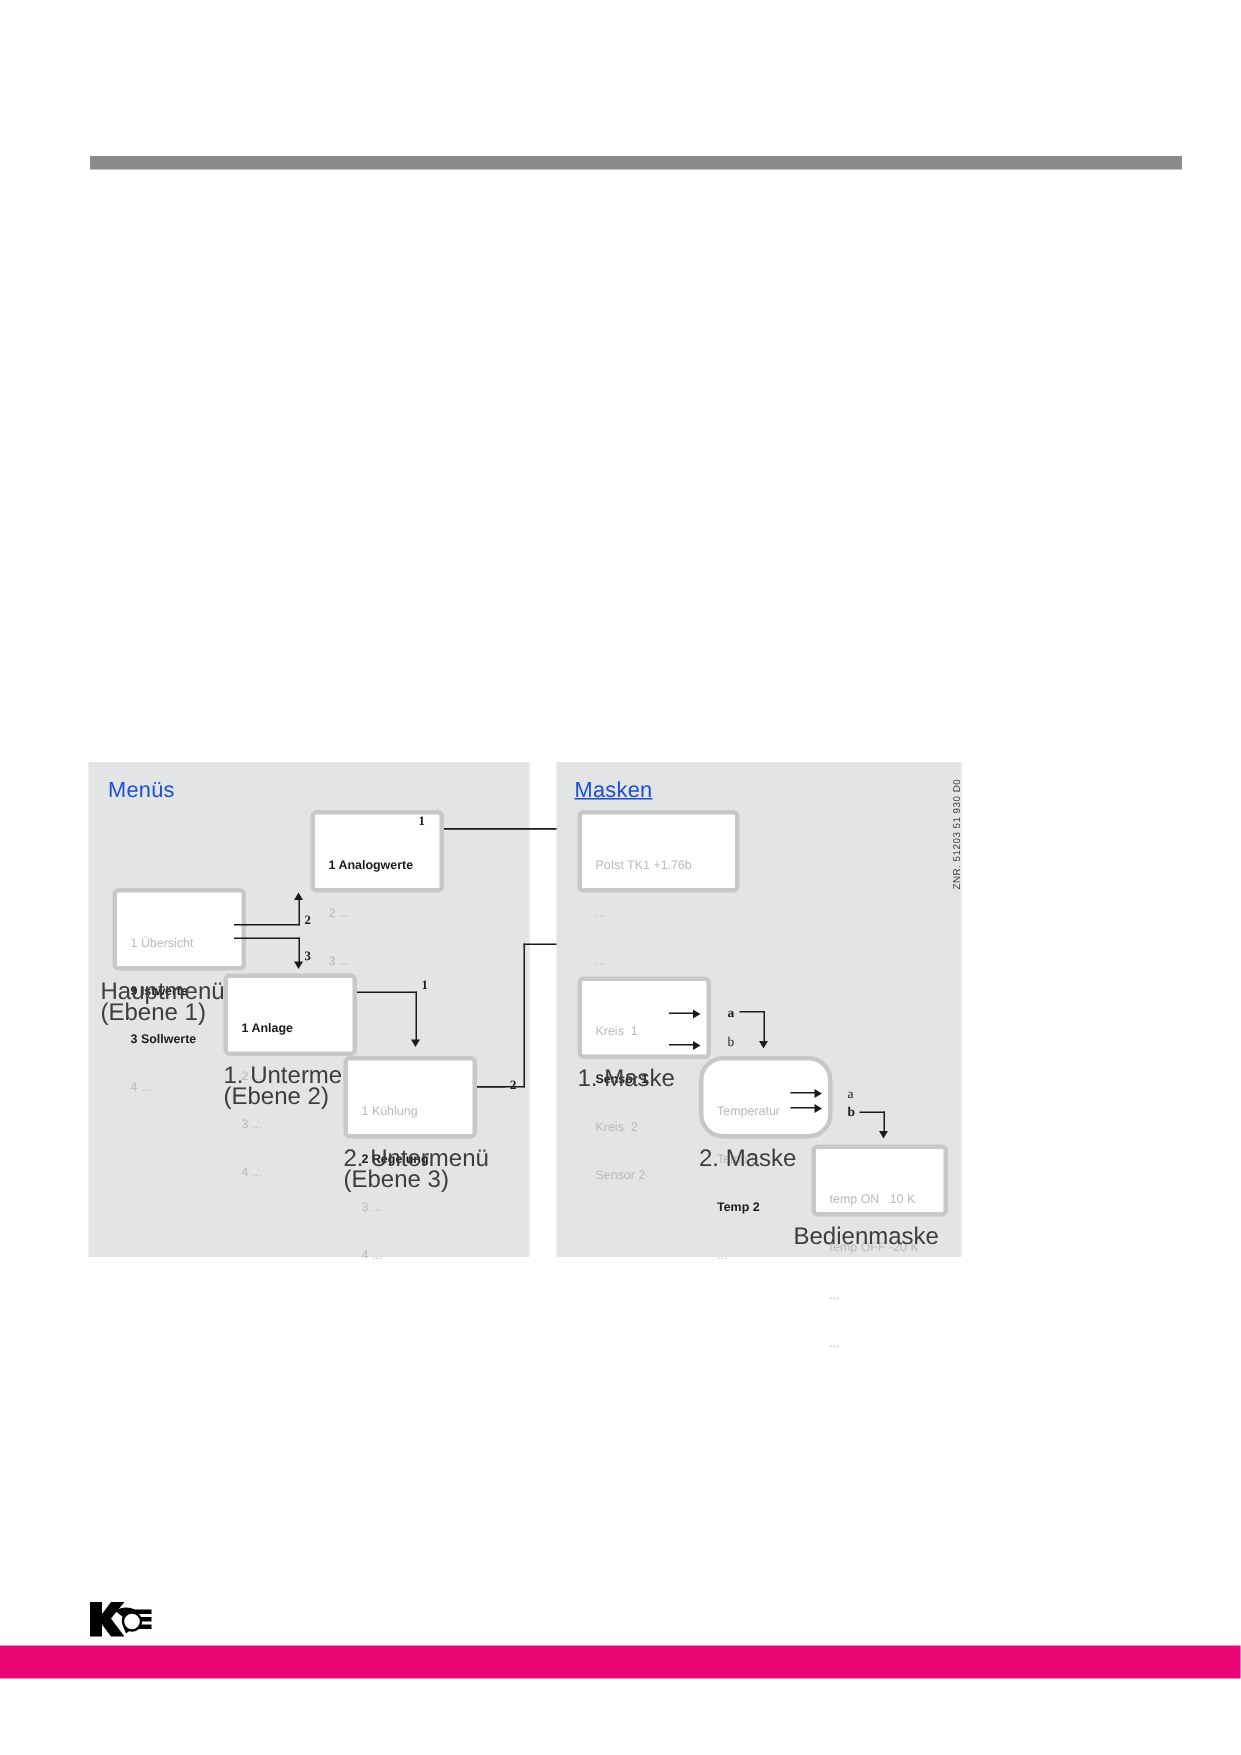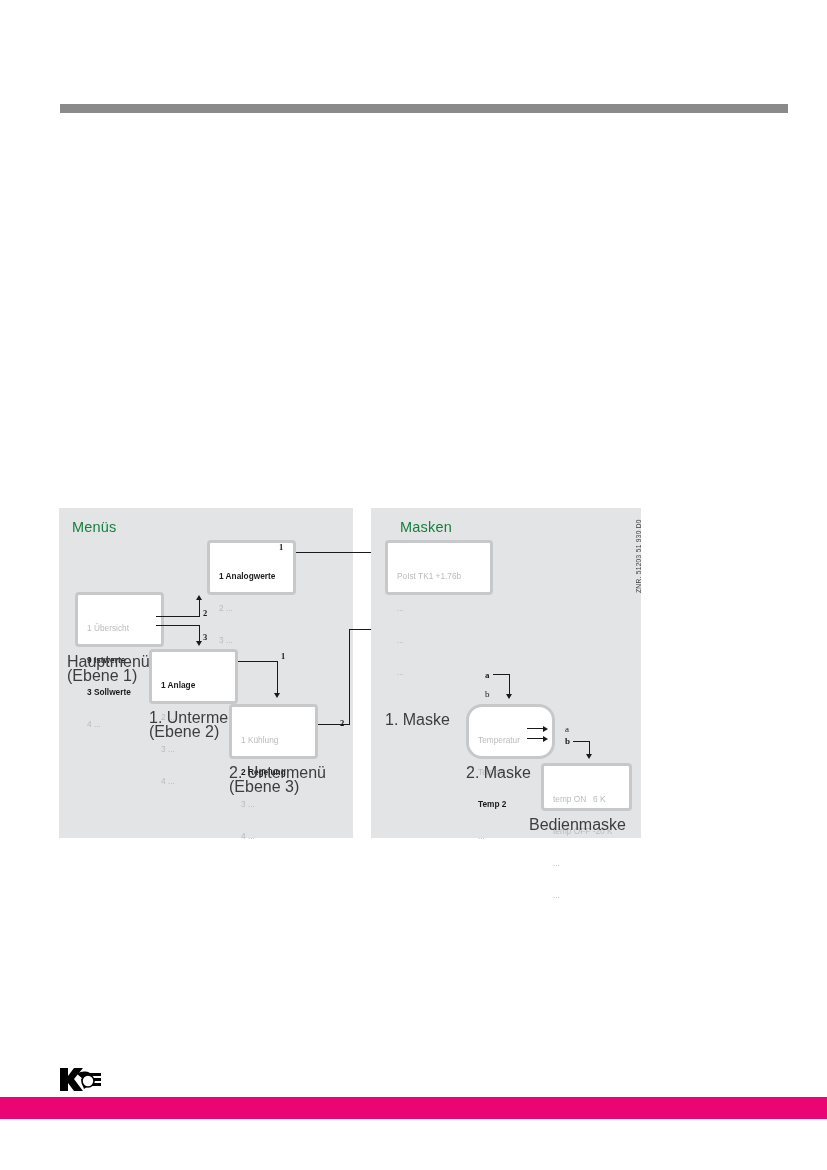--- a/index.html
+++ b/index.html
@@ -52,26 +52,26 @@
   .panel {
     position: absolute;
     background: #e3e4e5;
   }
   #panel-menus { left: 59px; top: 508px; width: 294px; height: 330px; }
   #panel-masken { left: 371px; top: 508px; width: 270px; height: 330px; }
 
   .panel-title {
     position: absolute;
     font-size: 14.5px;
-    color: #15803d;
+    color: #1d4ed8;
     letter-spacing: 0.2px;
     white-space: nowrap;
   }
   #title-menus { left: 13px; top: 11px; }
-  #title-masken { left: 29px; top: 11px; }
+  #title-masken { left: 12px; top: 11px; text-decoration: underline; }
 
   
   .card {
     position: absolute;
     background: #ffffff;
     border: 3px solid #c6c8c9;
     border-radius: 4px;
     box-sizing: border-box;
     padding: 7px 8px 6px 9px;
     font-family: Liberation Sans, sans-serif;
@@ -215,40 +215,55 @@
 
     <div class="side-code" style="left:264px; top:85px;">ZNR. 51203 51 930 D0</div>
 
     <div class="card" style="left:14px; top:32px; width:108px; height:55px;">
       <span class="ln dim">PoIst TK1 +1.76b</span>
       <span class="ln dim">...</span>
       <span class="ln dim">...</span>
       <span class="ln dim">...</span>
     </div>
 
+    <div class="card" style="left:14px; top:143px; width:89px; height:55px;">
+      <span class="ln dim">Kreis  1</span>
+      <span class="ln bold">Sensor 1</span>
+      <span class="ln dim">Kreis  2</span>
+      <span class="ln dim">Sensor 2</span>
+      
+      <span class="inarrow" style="left:58px; top:18px; width:22px; height:8px;">
+        <span class="sh" style="width:17px;"></span>
+        <span class="ar ar-r" style="left:16px; top:0.6px;"></span>
+      </span>
+      <span class="inarrow" style="left:58px; top:39px; width:22px; height:8px;">
+        <span class="sh" style="width:17px;"></span>
+        <span class="ar ar-r" style="left:16px; top:0.6px;"></span>
+      </span>
+    </div>
     <div class="caption" style="left:14px; top:205px;">1. Maske</div>
 
     <div class="card" style="left:95px; top:196px; width:89px; height:55px;border-radius:16px;">
       <span class="ln dim">Temperatur</span>
       <span class="ln dim">Temp 5</span>
       <span class="ln bold">Temp 2</span>
       <span class="ln dim">...</span>
       <span class="inarrow" style="left:58px; top:18px; width:22px; height:8px;">
         <span class="sh" style="width:17px;"></span>
         <span class="ar ar-r" style="left:16px; top:0.6px;"></span>
       </span>
       <span class="inarrow" style="left:58px; top:28px; width:22px; height:8px;">
         <span class="sh" style="width:17px;"></span>
         <span class="ar ar-r" style="left:16px; top:0.6px;"></span>
       </span>
     </div>
     <div class="caption" style="left:95px; top:258px;">2. Maske</div>
 
     <div class="card" style="left:170px; top:255px; width:91px; height:48px;">
-      <span class="ln dim">temp ON   6 K</span>
+      <span class="ln dim">temp ON   10 K</span>
       <span class="ln dim">temp OFF -20 K</span>
       <span class="ln dim">...</span>
       <span class="ln dim">...</span>
     </div>
     <div class="caption" style="left:158px; top:310px;">Bedienmaske</div>
 
     <div class="lbl bold" style="left:114px; top:162px;">a</div>
     <div class="lbl" style="left:114px; top:181px;">b</div>
     <div class="hline" style="left:122px; top:166px; width:17px;"></div>
     <div class="vline" style="left:138px; top:166px; height:21px;"></div>

